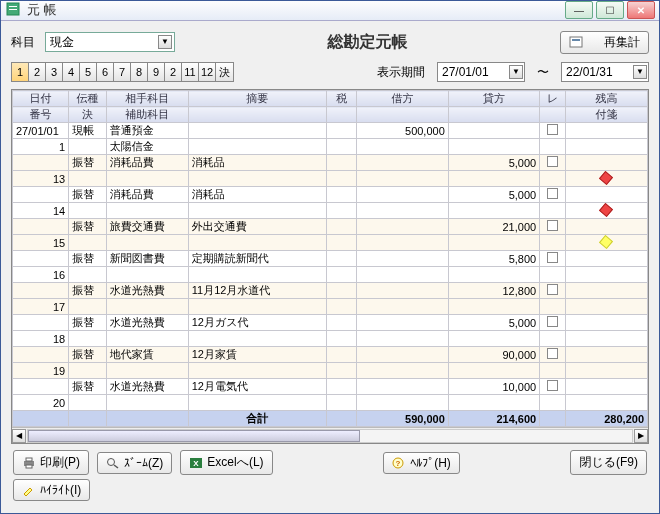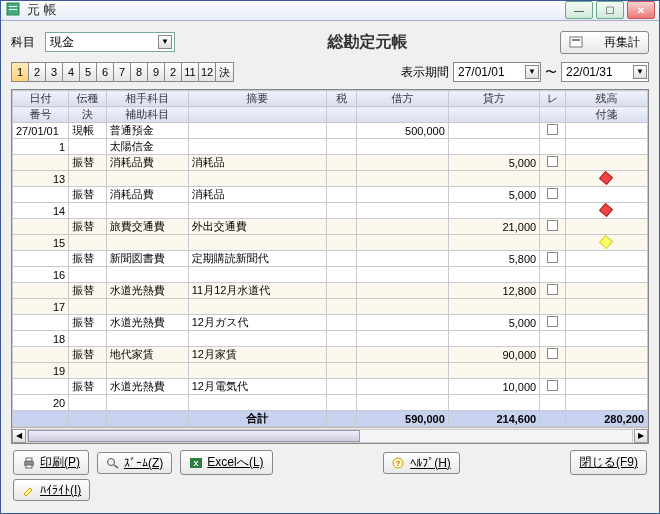--- a/index.html
+++ b/index.html
@@ -16,41 +16,41 @@
 .label { margin-right: 10px; }
 .combo { border: 1px solid #7a9; height: 20px; background: #fff; display: flex; align-items: center; padding: 0 2px 0 4px; }
 .combo .arrow { width: 14px; height: 14px; border: 1px solid #888; background: linear-gradient(#fff,#ddd); margin-left: auto; font-size: 8px; text-align: center; line-height: 12px; }
 .heading { flex: 1; text-align: center; font-size: 16px; font-weight: bold; color: #333; }
 .recalc { border: 1px solid #888; border-radius: 3px; background: linear-gradient(#fff,#e8e8e8); padding: 2px 8px; display: flex; align-items: center; gap: 21px; cursor: pointer; }
 .row2 { display: flex; align-items: center; margin-top: 6px; height: 22px; }
 .months { display: flex; border: 1px solid #888; }
 .months span { width: 17px; height: 18px; border-right: 1px solid #888; text-align: center; line-height: 18px; cursor: pointer; background: linear-gradient(#fff,#e4e4e4); font-size:11px; }
 .months span:last-child { border-right: none; }
 .months span.sel { background: linear-gradient(#ffe9b8,#ffd47a); }
-.period { margin-left: auto; display: flex; align-items: center; gap: 4px; }
+.period { margin-left: auto; display: flex; align-items: center; gap: 12px; }
 .dateinput { border: 1px solid #888; background: #fff; width: 88px; height: 20px; display: flex; align-items: center; padding-left: 4px; }
 .dateinput .arrow { width: 14px; height: 14px; border: 1px solid #888; background: linear-gradient(#fff,#ddd); margin-left: auto; margin-right:1px; font-size: 8px; text-align: center; line-height: 12px; }
 .grid-wrap { border: 1px solid #888; margin-top: 6px; flex: 1; display: flex; flex-direction: column; background: #fff; overflow: hidden; }
 table { border-collapse: collapse; width: 100%; table-layout: fixed; }
 th, td { border: 1px solid #c8c8d0; font-size: 11px; height: 16px; padding: 0 3px; overflow: hidden; white-space: nowrap; }
 th { background: linear-gradient(#f0f2fa,#d8ddef); color: #334; font-weight: normal; text-align: center; }
 .num { text-align: right; }
 .ck { text-align: center; }
 tr.odd td { background: #fff; }
 tr.even td { background: #fdf8ed; }
 tr.total td { background: #c6d2ef; font-weight: bold; }
 .chk { display:inline-block; width:11px; height:11px; border:1px solid #888; background:#fff; }
 .pin { display:inline-block; width:10px; height:10px; transform: rotate(40deg); }
 .pin.red { background:#e44; border:1px solid #a22; }
 .pin.yel { background:#ff6; border:1px solid #cc3; }
 .scroll-h { height: 16px; background: #eee; border-top: 1px solid #bbb; display:flex; align-items:center; }
 .scroll-h .sb { height:14px; width:14px; border:1px solid #999; background:linear-gradient(#fff,#ddd); font-size:8px; text-align:center; line-height:12px; }
 .scroll-h .track { flex:1; height:14px; background:#f4f4f4; border:1px solid #ccc; margin:0 1px; position:relative; }
 .scroll-h .thumb { position:absolute; left:0; top:0; height:12px; width:55%; background:linear-gradient(#eef,#ccd); border:1px solid #99a; }
-.footer { padding: 6px 2px 2px; text-decoration: underline; }
+.footer { padding: 6px 2px 2px; }
 .btnrow { display:flex; gap:8px; margin-bottom:4px; align-items:center;}
 .btn { border:1px solid #888; border-radius:3px; background:linear-gradient(#fff,#e8e8e8); padding:3px 8px; display:flex; align-items:center; gap:4px; cursor:pointer; font-size:12px; }
 .spacer { flex:1; }
 .ico { width:14px; height:12px; display:inline-block; }
 svg { display:block; }
 </style>
 </head>
 <body>
 
 <div class="window">

